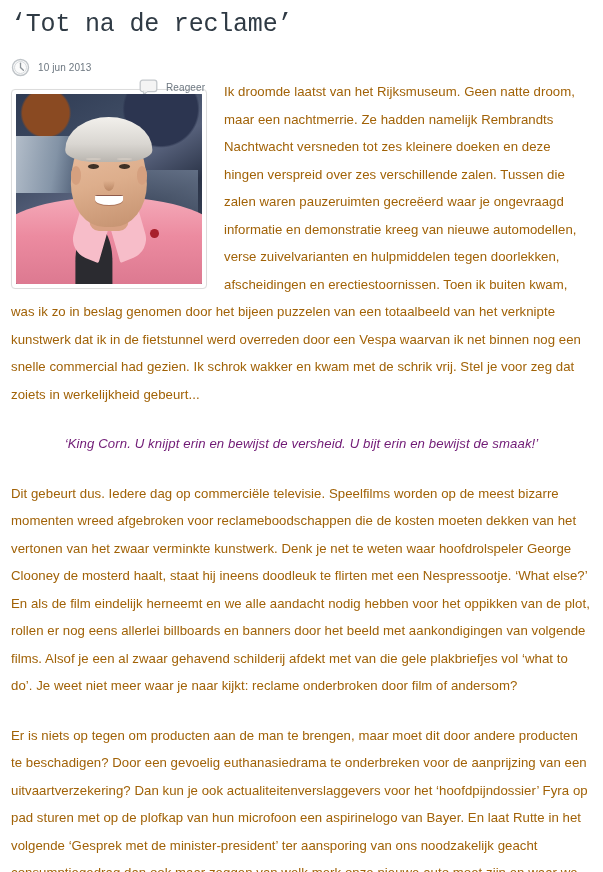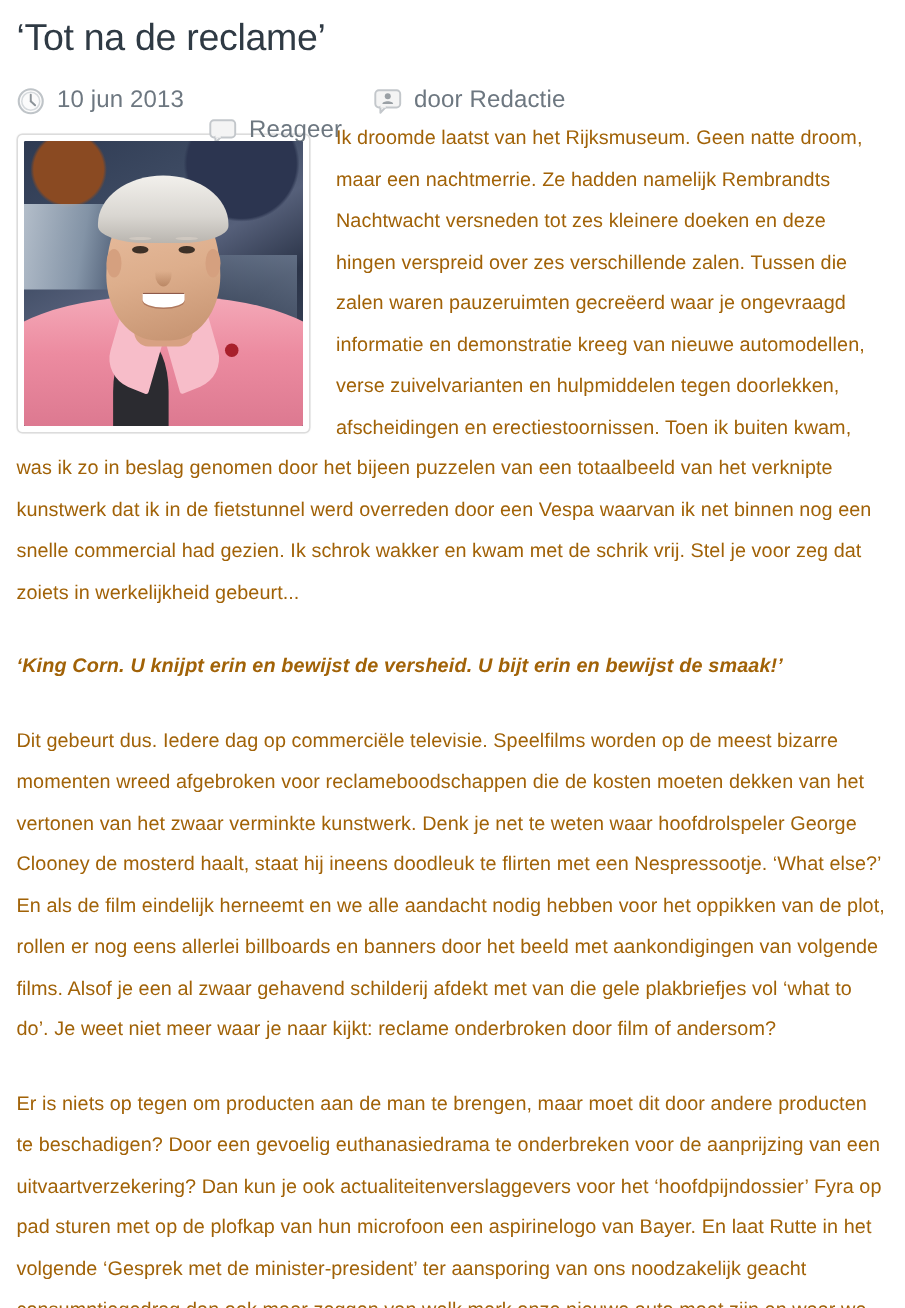--- a/index.html
+++ b/index.html
@@ -16,21 +16,21 @@
     overflow: hidden;
   }
 
   .article {
     width: 603px;
     padding: 6px 11px 0 11px;
   }
 
   
   .article-title {
-    font-family: Liberation Sans, sans-serif;
+    font-family: Liberation Mono, monospace;
     font-size: 25px;
     line-height: 30px;
     font-weight: 400;
     color: #2f3a44;
     margin: 4px 0 0 0;
     letter-spacing: -0.2px;
   }
 
   
   .meta-row {
@@ -42,21 +42,21 @@
   .meta-item {
     display: flex;
     align-items: center;
     height: 22px;
   }
   .meta-item.date { width: 128px; }
   .meta-item.comments { width: 110px; margin-top: 40px; }
   .meta-item.author { width: auto; }
 
   .meta-label {
-    font-size: 16px;
+    font-size: 10px;
     color: #6d7780;
     letter-spacing: 0.1px;
     white-space: nowrap;
   }
 
   .icon-wrap {
     width: 19px;
     height: 19px;
     margin-right: 8px;
     flex: 0 0 19px;
@@ -189,25 +189,26 @@
     line-height: 27.5px;
     color: #a16207;
     margin: 0 0 0 0;
     letter-spacing: 0.05px;
     text-align: left;
   }
   .body-text p.para {
     margin-bottom: 22px;
   }
   .body-text p.quote {
-    font-weight: bold;
+    font-weight: normal;
     font-style: italic;
-    color: #a16207;
+    color: #701a75;
     margin-bottom: 22px;
     letter-spacing: 0.1px;
+    text-align: center;
   }
   .clearfix::after { content: ""; display: block; clear: both; }
 </style>
 </head>
 <body>
 
 <div class="article">
 
   <h1 class="article-title">‘Tot na de reclame’</h1>
 
@@ -229,32 +230,20 @@
       <span class="icon-wrap">
         <svg width="19" height="19" viewBox="0 0 19 19">
           <rect x="1.2" y="2.2" width="16.6" height="11.4" rx="2.4" fill="#f4f4f4" stroke="#c3c7cb" stroke-width="1.3"></rect>
           <path d="M4.6 13.2 L4.6 17.2 L8.0 13.5 Z" fill="#f4f4f4" stroke="#c3c7cb" stroke-width="1.3" stroke-linejoin="round"></path>
           <path d="M4.6 13.0 L8.2 13.0" stroke="#f4f4f4" stroke-width="1.6"></path>
         </svg>
       </span>
       <span class="meta-label">Reageer</span>
     </div>
 
-    <div class="meta-item author">
-      <span class="icon-wrap">
-        <svg width="19" height="19" viewBox="0 0 19 19">
-          <rect x="1.2" y="2.2" width="16.6" height="11.4" rx="2.4" fill="#f4f4f4" stroke="#c3c7cb" stroke-width="1.3"></rect>
-          <path d="M4.6 13.2 L4.6 17.2 L8.0 13.5 Z" fill="#f4f4f4" stroke="#c3c7cb" stroke-width="1.3" stroke-linejoin="round"></path>
-          <path d="M4.6 13.0 L8.2 13.0" stroke="#f4f4f4" stroke-width="1.6"></path>
-          <circle cx="9.5" cy="6.1" r="2.0" fill="#9aa0a5"></circle>
-          <path d="M5.9 11.4 C5.9 8.9 13.1 8.9 13.1 11.4 Z" fill="#9aa0a5"></path>
-        </svg>
-      </span>
-      <span class="meta-label">door Redactie</span>
-    </div>
 
   </div>
 
   <div class="body-text clearfix">
 
     <div class="figure">
       <div class="photo">
         <div class="bg"></div>
         <div class="bg2"></div>
         <div class="bg3"></div>

